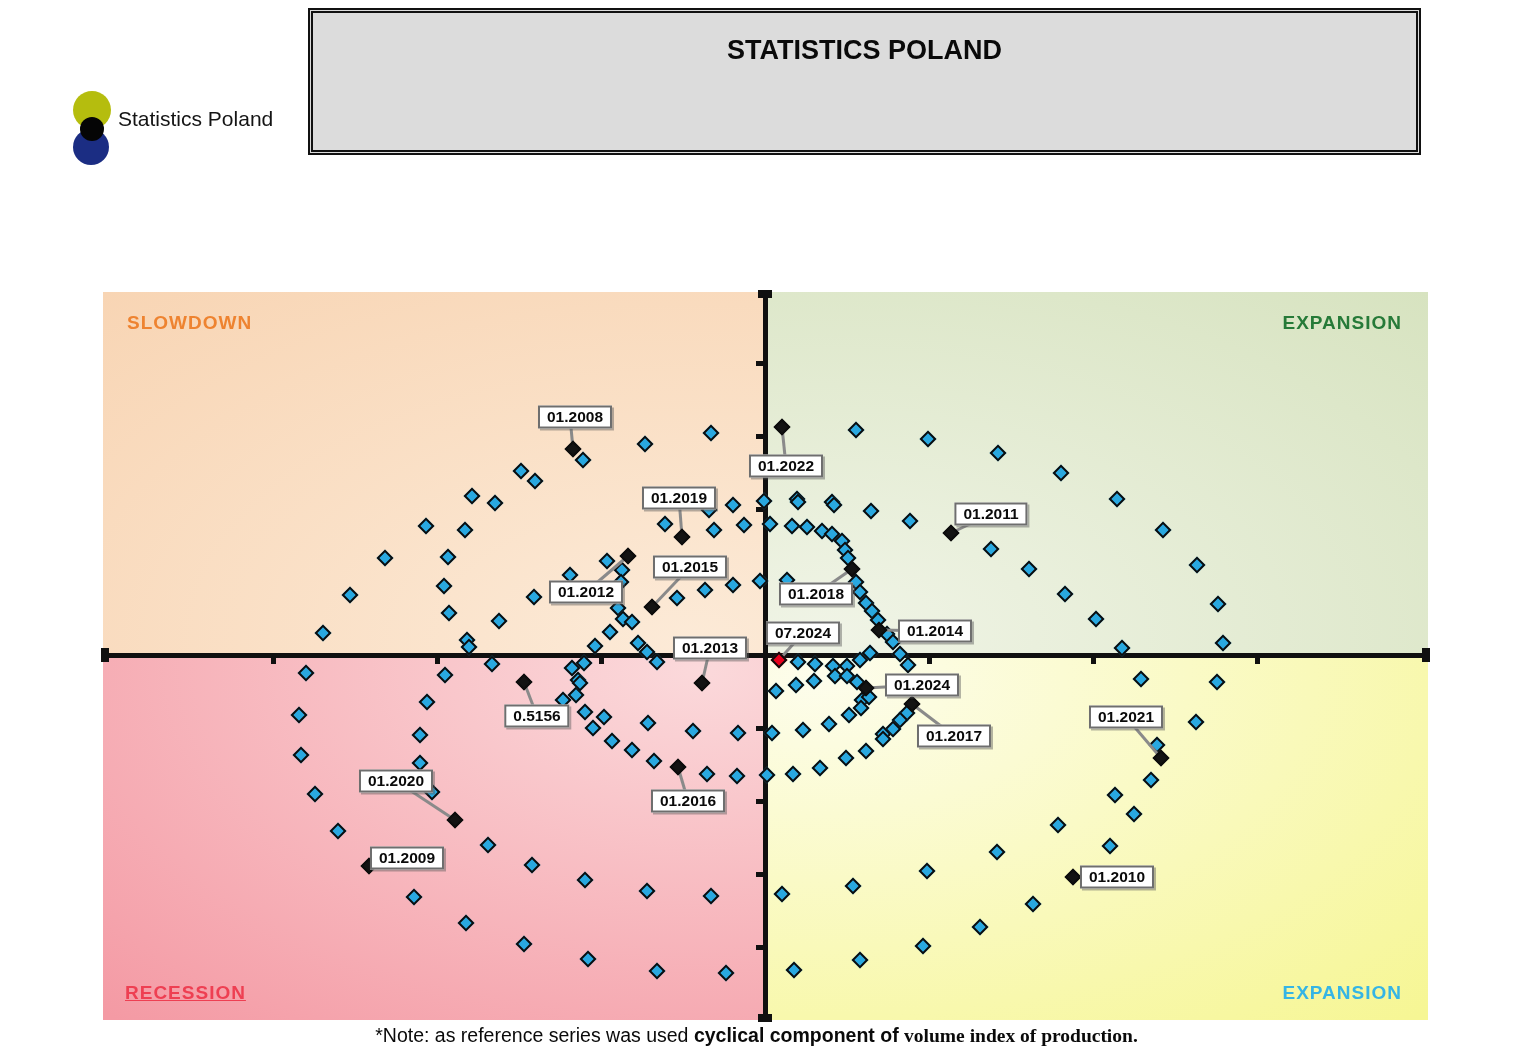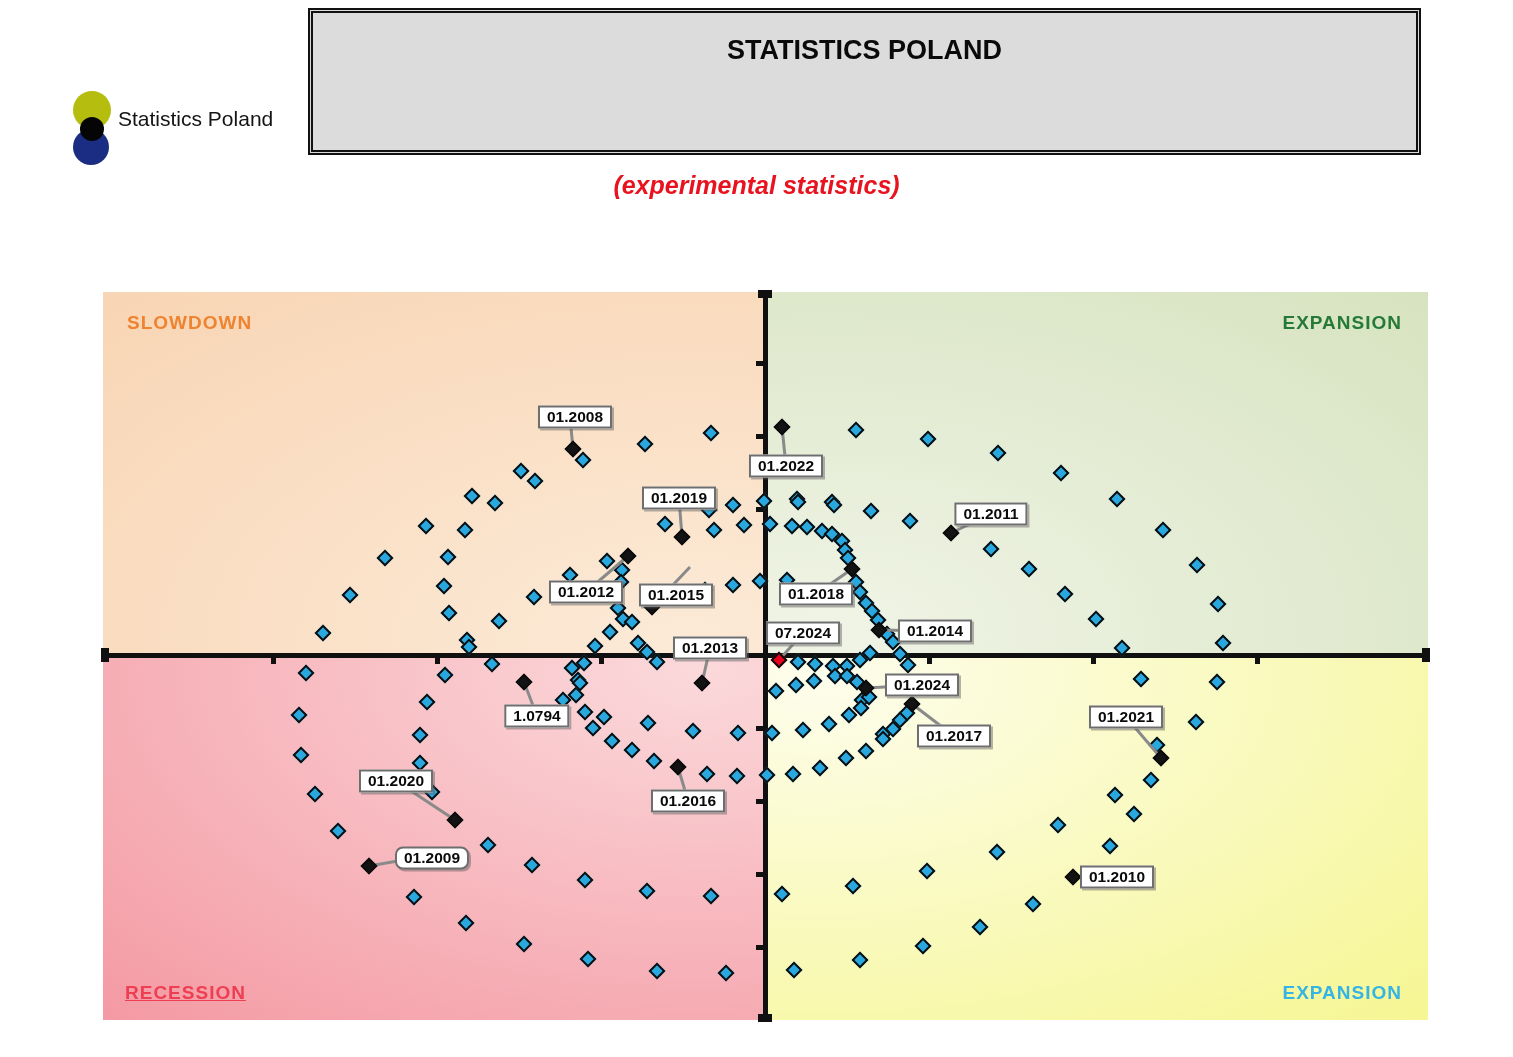--- a/index.html
+++ b/index.html
@@ -60,21 +60,20 @@
       <circle cx="32" cy="44" r="12" id="logo-c2" fill="#050505"></circle>
     </svg>
     <span class="logo-text">Statistics Poland</span>
   </div>
 
   <div class="header-box">
     <div class="header-line1">STATISTICS POLAND</div>
   </div>
 
   <div class="title-block">
-    <div class="title-line" id="title3" style="color: rgb(232, 19, 31);">(experimental statistics)</div>
   </div>
 
   <div class="chart">
     <div class="quad" id="quad-slowdown" style="left: 0px; top: 0px; width: 662px; height: 363px; background: radial-gradient(130% 130% at 88% 96%, rgb(252, 234, 215) 0%, rgb(248, 213, 180) 100%);"></div>
     <div class="quad" id="quad-expansion" style="left: 662px; top: 0px; width: 663px; height: 363px; background: radial-gradient(130% 130% at 10% 94%, rgb(240, 244, 230) 0%, rgb(215, 227, 192) 100%);"></div>
     <div class="quad" id="quad-recession" style="left: 0px; top: 363px; width: 662px; height: 365px; background: radial-gradient(130% 130% at 90% 4%, rgb(251, 217, 219) 0%, rgb(244, 154, 164) 100%);"></div>
     <div class="quad" id="quad-recovery" style="left: 662px; top: 363px; width: 663px; height: 365px; background: radial-gradient(130% 130% at 8% 6%, rgb(253, 253, 236) 0%, rgb(246, 246, 148) 100%);"></div>
 
     <div class="quad-label ql-tl" id="lbl-slowdown" style="color: rgb(238, 131, 48);">SLOWDOWN</div>
     <div class="quad-label ql-tr" id="lbl-expansion" style="color: rgb(38, 122, 56);">EXPANSION</div>
@@ -288,48 +287,49 @@
         <line x1="576" y1="206" x2="579" y2="245" stroke="#8a8a8a" stroke-width="3"></line>
         <line x1="293" y1="489" x2="352" y2="528" stroke="#8a8a8a" stroke-width="3"></line>
         <line x1="1023" y1="425" x2="1058" y2="466" stroke="#8a8a8a" stroke-width="3"></line>
         <line x1="683" y1="174" x2="679" y2="135" stroke="#8a8a8a" stroke-width="3"></line>
         <line x1="434" y1="424" x2="421" y2="390" stroke="#8a8a8a" stroke-width="3"></line>
         <line x1="819" y1="393" x2="763" y2="396" stroke="#8a8a8a" stroke-width="3"></line>
         <line x1="700" y1="341" x2="676" y2="368" stroke="#8a8a8a" stroke-width="3"></line>
       </svg>
     <div id="callout-layer">
         <div class="callout" style="left: 472px; top: 125px;">01.2008</div>
-        <div class="callout" style="left: 329px; top: 566px; border-radius: 8px;">01.2009</div>
+        <div class="callout" style="left: 304px; top: 566px;">01.2009</div>
         <div class="callout" style="left: 1014px; top: 585px;">01.2010</div>
         <div class="callout" style="left: 888px; top: 222px;">01.2011</div>
         <div class="callout" style="left: 483px; top: 300px;">01.2012</div>
         <div class="callout" style="left: 607px; top: 356px;">01.2013</div>
         <div class="callout" style="left: 832px; top: 339px;">01.2014</div>
-        <div class="callout" style="left: 573px; top: 275px; margin-top: 28px;">01.2015</div>
+        <div class="callout" style="left: 587px; top: 275px;">01.2015</div>
         <div class="callout" style="left: 585px; top: 509px;">01.2016</div>
         <div class="callout" style="left: 851px; top: 444px;">01.2017</div>
         <div class="callout" style="left: 713px; top: 302px;">01.2018</div>
         <div class="callout" style="left: 576px; top: 206px;">01.2019</div>
         <div class="callout" style="left: 293px; top: 489px;">01.2020</div>
         <div class="callout" style="left: 1023px; top: 425px;">01.2021</div>
         <div class="callout" style="left: 683px; top: 174px;">01.2022</div>
-        <div class="callout" style="left: 434px; top: 424px;">1.0794</div>
+        <div class="callout" style="left: 434px; top: 424px;">0.5156</div>
         <div class="callout" style="left: 819px; top: 393px;">01.2024</div>
         <div class="callout" style="left: 700px; top: 341px;">07.2024</div>
       </div>
   <div class="tick" style="left: 168px; top: 365px; width: 5px; height: 7px;"></div>
       <div class="tick" style="left: 332px; top: 365px; width: 5px; height: 7px;"></div>
       <div class="tick" style="left: 496px; top: 365px; width: 5px; height: 7px;"></div>
       <div class="tick" style="left: 824px; top: 365px; width: 5px; height: 7px;"></div>
       <div class="tick" style="left: 988px; top: 365px; width: 5px; height: 7px;"></div>
       <div class="tick" style="left: 1152px; top: 365px; width: 5px; height: 7px;"></div>
       <div class="tick" style="left: 653px; top: 69px; width: 7px; height: 5px;"></div>
       <div class="tick" style="left: 653px; top: 142px; width: 7px; height: 5px;"></div>
       <div class="tick" style="left: 653px; top: 215px; width: 7px; height: 5px;"></div>
       <div class="tick" style="left: 653px; top: 288px; width: 7px; height: 5px;"></div>
       <div class="tick" style="left: 653px; top: 434px; width: 7px; height: 5px;"></div>
       <div class="tick" style="left: 653px; top: 507px; width: 7px; height: 5px;"></div>
       <div class="tick" style="left: 653px; top: 580px; width: 7px; height: 5px;"></div>
       <div class="tick" style="left: 653px; top: 653px; width: 7px; height: 5px;"></div>
     </div>
 
+  <div class="note"><span>*Note: as reference series was used </span><b>cyclical component of </b><span class="serif">volume index of production.</span></div>
 
 </div>
 
 </body></html>

